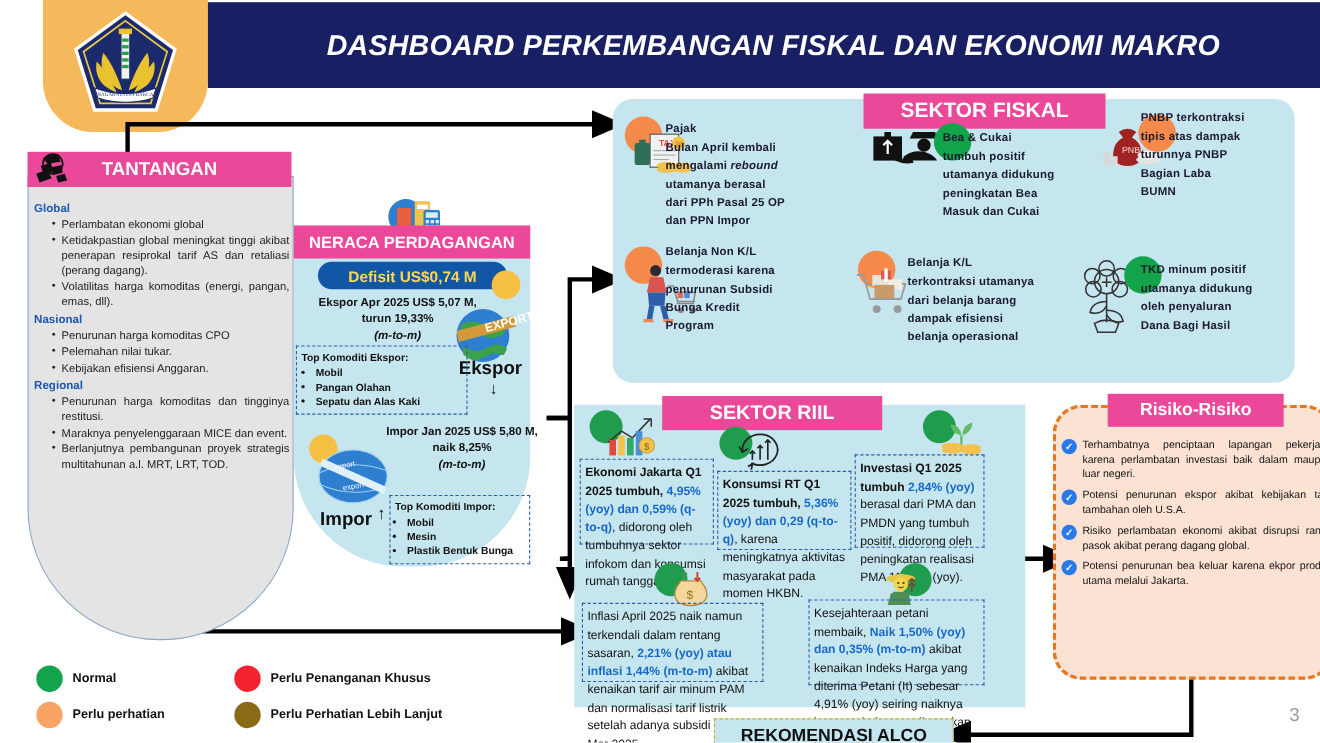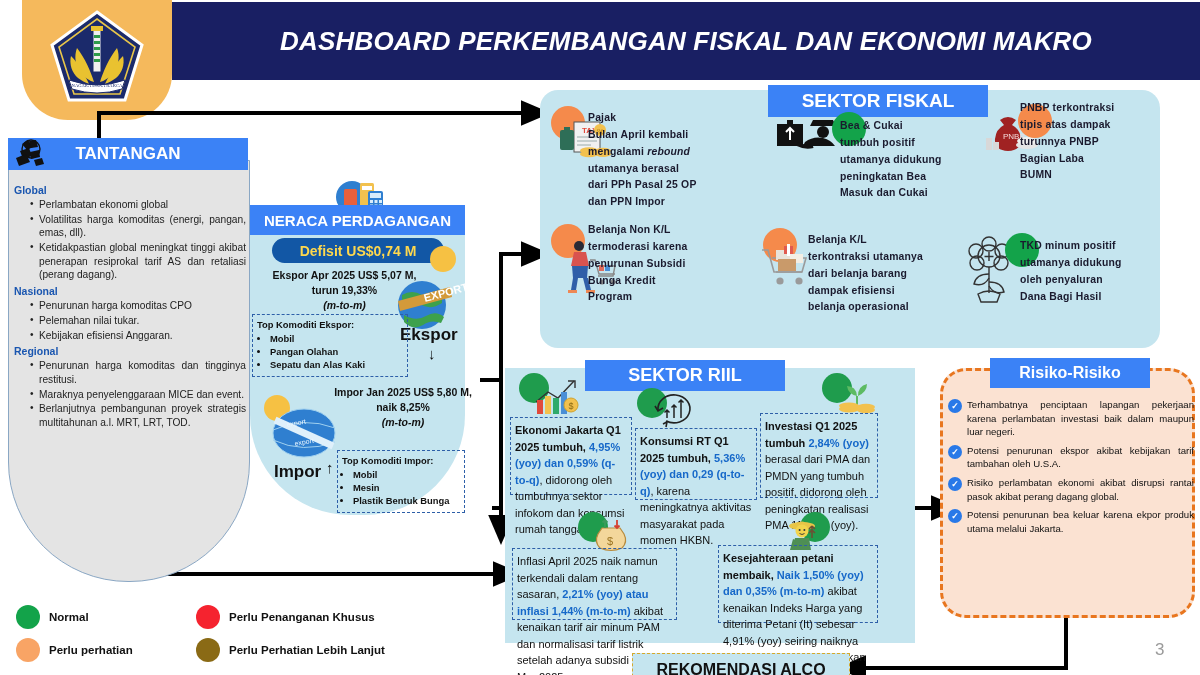--- a/index.html
+++ b/index.html
@@ -4,21 +4,21 @@
 <title>Dashboard Perkembangan Fiskal dan Ekonomi Makro</title>
 <style>
   html,body{margin:0;padding:0;}
   body{
     width:1200px;height:675px;
     background:#ffffff;
     font-family:"Liberation Sans", sans-serif;
     overflow:hidden;
     position:relative;
   }
-  .stage{position:absolute;left:0;top:0;width:964px;height:675px;}
+  .stage{position:absolute;left:17px;top:0;width:964px;height:675px;}
   .abs{position:absolute;}
 
   
   #logo-badge{
     left:22px;top:0px;width:150px;height:120px;
     background:#f5b95c;border-radius:0 0 46px 46px;
   }
   #logo-mark{
     left:47px;top:8px;width:100px;height:100px;
   }
@@ -27,21 +27,21 @@
     background:#191f63;
     display:flex;align-items:center;justify-content:center;
   }
   #title-text{
     color:#ffffff;font-size:26px;font-weight:bold;font-style:italic;
     letter-spacing:.2px;text-align:center;
   }
 
   
   .panel-title{
-    background:#3b82f6;color:#fff;font-weight:bold;
+    background:#ec4899;color:#fff;font-weight:bold;
     display:flex;align-items:center;justify-content:center;
     text-align:center;
   }
   .body-box{box-sizing:border-box;}
 
   
   #tantangan-panel{
     left:8px;top:160px;width:240px;height:420px;
     background:#e4e4e4;border:1px solid #8aa7c4;
     border-radius:0 0 120px 120px;
@@ -248,22 +248,22 @@
         <path d="M22 14 l9 -2 l1 7 l-9 2 z"></path>
         <path d="M26 22 l8 -2 l2 6 l-8 2 z"></path>
       </g>
       <circle cx="23" cy="11" r="9" fill="none" stroke="#111" stroke-width="1.4"></circle>
     </svg>
   </div>
   <div class="abs" id="tantangan-body">
       <div class="grp">Global</div>
       <ul>
         <li>Perlambatan ekonomi global</li>
+        <li>Ketidakpastian global meningkat tinggi akibat penerapan resiprokal tarif AS dan retaliasi (perang dagang).</li>
         <li>Volatilitas harga komoditas (energi, pangan, emas, dll).</li>
-        <li>Ketidakpastian global meningkat tinggi akibat penerapan resiprokal tarif AS dan retaliasi (perang dagang).</li>
       </ul>
       <div class="grp">Nasional</div>
       <ul>
         <li>Penurunan harga komoditas CPO</li>
         <li>Pelemahan nilai tukar.</li>
         <li>Kebijakan efisiensi Anggaran.</li>
       </ul>
       <div class="grp">Regional</div>
       <ul>
         <li>Penurunan harga komoditas dan tingginya restitusi.</li>
@@ -582,21 +582,21 @@
       <path d="M13 10 q7 -9 14 0 z" fill="#e8c547"></path>
       <circle cx="20" cy="15" r="6.5" fill="#f2d44d"></circle>
       <circle cx="17.6" cy="14" r="1" fill="#333"></circle>
         <circle cx="22.4" cy="14" r="1" fill="#333"></circle>
       <path d="M17.5 17.5 q2.5 2 5 0" stroke="#333" stroke-width="0.9" fill="none"></path>
       <path d="M13 22 h14 l2 12 h-18 z" fill="#4e8f54"></path>
       <path d="M11 23 l-3 11 h4 l2 -10 z" fill="#4e8f54"></path>
       <path d="M30 22 v-12 m0 0 l-3 3 m3 -3 l3 3 m-3 1 l-3 3 m3 -3 l3 3" stroke="#6b5134" stroke-width="1.6" fill="none"></path>
     </svg>
   </div>
-  <div class="abs riil-box" id="riil-petani"><span style="font-weight: bold;">Kesejahteraan petani membaik, </span><span class="hl">Naik 1,50% (yoy) dan 0,35% (m-to-m)</span><span> akibat kenaikan Indeks Harga yang diterima Petani (It) sebesar 4,91% (yoy) seiring naiknya harga gabah yang ditentukan pemerintah.</span></div>
+  <div class="abs riil-box" id="riil-petani"><span style="font-weight: normal;">Kesejahteraan petani membaik, </span><span class="hl">Naik 1,50% (yoy) dan 0,35% (m-to-m)</span><span> akibat kenaikan Indeks Harga yang diterima Petani (It) sebesar 4,91% (yoy) seiring naiknya harga gabah yang ditentukan pemerintah.</span></div>
 
   <div class="abs" id="risiko-panel"></div>
   <div class="abs panel-title" id="risiko-header">
     <span>Risiko-Risiko</span>
   </div>
   <div class="abs" id="risiko-list">
       <div class="risk-item">
         <span class="risk-check">✓</span>
         <span class="risk-text">Terhambatnya penciptaan lapangan pekerjaan karena perlambatan investasi baik dalam maupun luar negeri.</span>
       </div>

